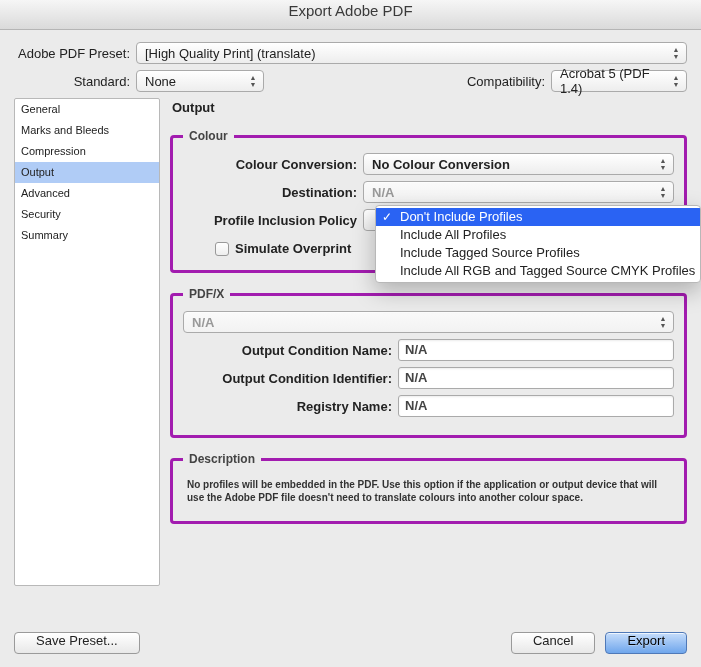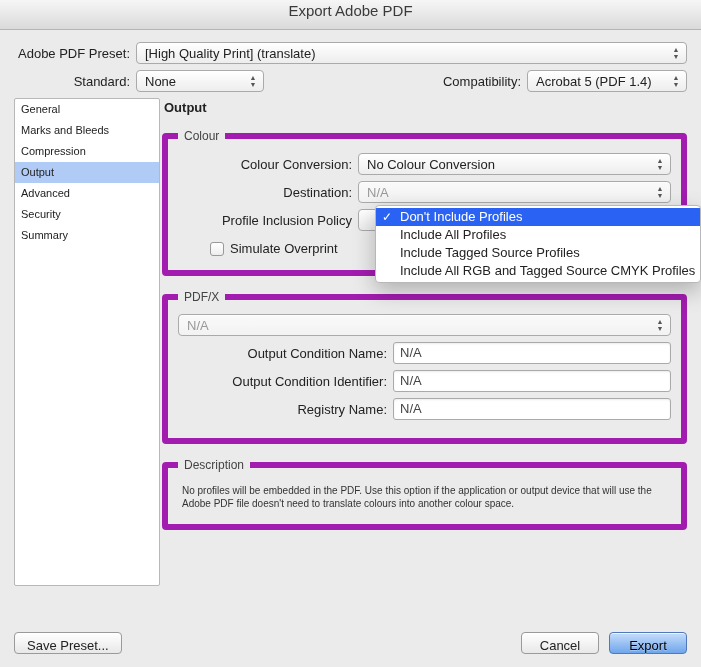--- a/index.html
+++ b/index.html
@@ -58,21 +58,21 @@
     flex-direction: column;
     align-items: center;
     justify-content: center;
     font-size: 7px;
     line-height: 7px;
     color: #555;
   }
   .select.disabled { color: #999; background: linear-gradient(#fafafa,#f2f2f2); }
   .main {
     display: flex;
-    gap: 2px;
+    gap: 10px;
     margin-top: 4px;
   }
   .sidebar {
     width: 146px;
     height: 488px;
     background: #fff;
     border: 1px solid #b8b8b8;
     border-radius: 2px;
     overflow: hidden;
   }
@@ -87,25 +87,26 @@
   .panel {
     flex: 1;
     min-width: 0;
   }
   .panel-title {
     font-size: 13px;
     font-weight: bold;
     margin: 2px 0 14px 2px;
   }
   fieldset {
-    border: 6px solid #a21caf;
+    border: 3px solid #a21caf;
     border-radius: 4px;
     padding: 10px 10px 12px 10px;
     margin-bottom: 14px;
     position: relative;
+    font-weight: bold;
   }
   legend {
     padding: 0 6px;
     font-size: 12px;
     color: #444;
   }
   .field-row {
     display: flex;
     align-items: center;
     margin-bottom: 6px;
@@ -153,27 +154,27 @@
     left: 0; right: 0;
     bottom: 0;
     height: 48px;
     display: flex;
     align-items: center;
     padding: 0 14px;
   }
   .btn {
     height: 22px;
     min-width: 78px;
-    padding: 0 12px;
+    padding: 0 21px;
     border: 1px solid #9a9a9a;
     border-radius: 4px;
     background: linear-gradient(#ffffff,#e8e8e8);
     font-size: 13px;
     display: inline-flex;
-    align-items: flex-end;
+    align-items: flex-start;
     justify-content: center;
     box-shadow: 0 1px 0 rgba(255,255,255,0.7) inset;
   }
   .btn.primary {
     background: linear-gradient(#c6ddfb,#6fa6ec);
     border-color: #4f79b8;
     color: #000;
     text-shadow: 0 1px 0 rgba(255,255,255,0.3);
   }
   .footer .spacer { flex: 1; }
@@ -227,21 +228,21 @@
   </div>
 
   <div class="row">
     <div class="row-label">Standard:</div>
     <div class="select" style="width:128px">
       <span>None</span>
       <span class="arrows">▲<br>▼</span>
     </div>
     <div style="flex:1"></div>
     <div style="text-align:right; padding-right:6px; font-size:13px;">Compatibility:</div>
-    <div class="select" style="width:160px">
+    <div class="select" style="width:136px">
       <span>Acrobat 5 (PDF 1.4)</span>
       <span class="arrows">▲<br>▼</span>
     </div>
   </div>
 
   <div class="main">
 
     <div class="sidebar">
       <div class="sidebar-item"><span>General</span></div>
       <div class="sidebar-item"><span>Marks and Bleeds</span></div>

